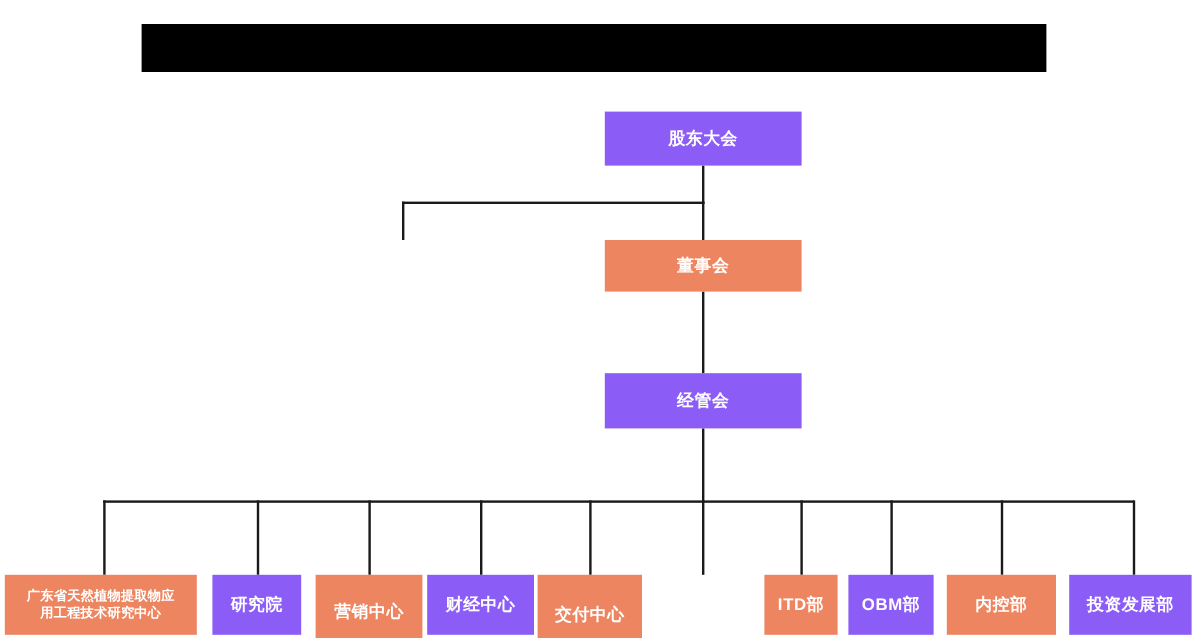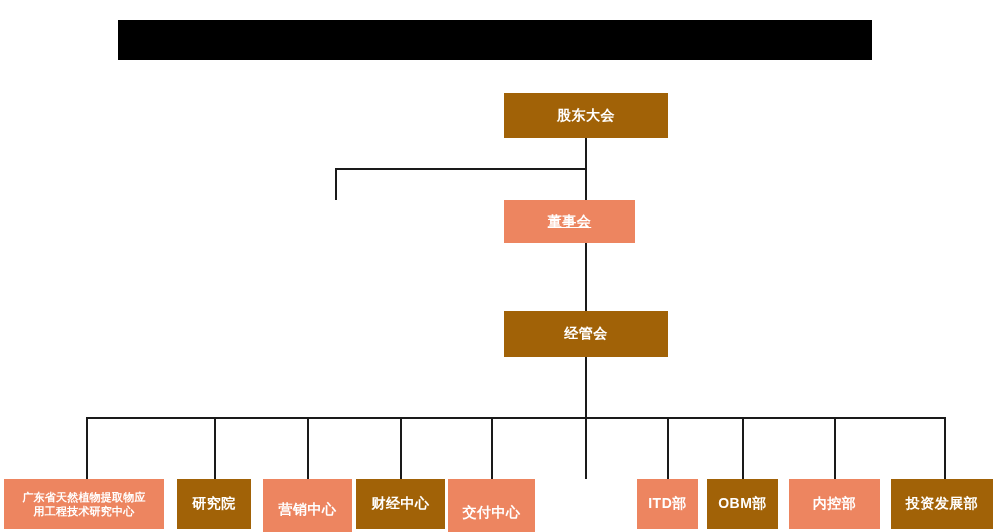--- a/index.html
+++ b/index.html
@@ -58,21 +58,21 @@
     justify-content: center;
     text-align: center;
     color: #ffffff;
     font-weight: bold;
     letter-spacing: 0.5px;
     line-height: 1.28;
     padding: 2px 3px;
     border: 1px solid rgba(255,255,255,0.0);
     z-index: 3;
   }
-  .node.dark  { background: #a16207; }
+  .node.dark  { background: #8b5cf6; }
   .node.light { background: #ED8560; }
 
   .node.tier1, .node.tier2, .node.tier3 { font-size: 14px; }
   .node.leaf { font-size: 14px; }
   .node.leaf.multiline { font-size: 11px; letter-spacing: 0.2px; }
 </style>
 </head>
 <body>
 
 <div id="chart-canvas">
@@ -104,21 +104,21 @@
   <div class="line v" style="left:667px; top:417px; height:62px;"></div>
   <div class="line v" style="left:742px; top:417px; height:62px;"></div>
   <div class="line v" style="left:834px; top:417px; height:62px;"></div>
   <div class="line v" style="left:944px; top:417px; height:62px;"></div>
 
   <div class="node dark tier1" style="left:504px; top:93px; width:164px; height:45px;">
     <span>股东大会</span>
   </div>
 
 
-  <div class="node light tier2" style="left:504px; top:200px; width:131px; height:43px;text-decoration:underline;">
+  <div class="node light tier2" style="left:504px; top:200px; width:164px; height:43px;">
     <span>董事会</span>
   </div>
 
   <div class="node dark tier3" style="left:504px; top:311px; width:164px; height:46px;">
     <span>经管会</span>
   </div>
 
   <div class="node light leaf multiline" style="left:4px; top:479px; width:160px; height:50px;">
     <span>
       <span>广东省天然植物提取物应</span><br>

